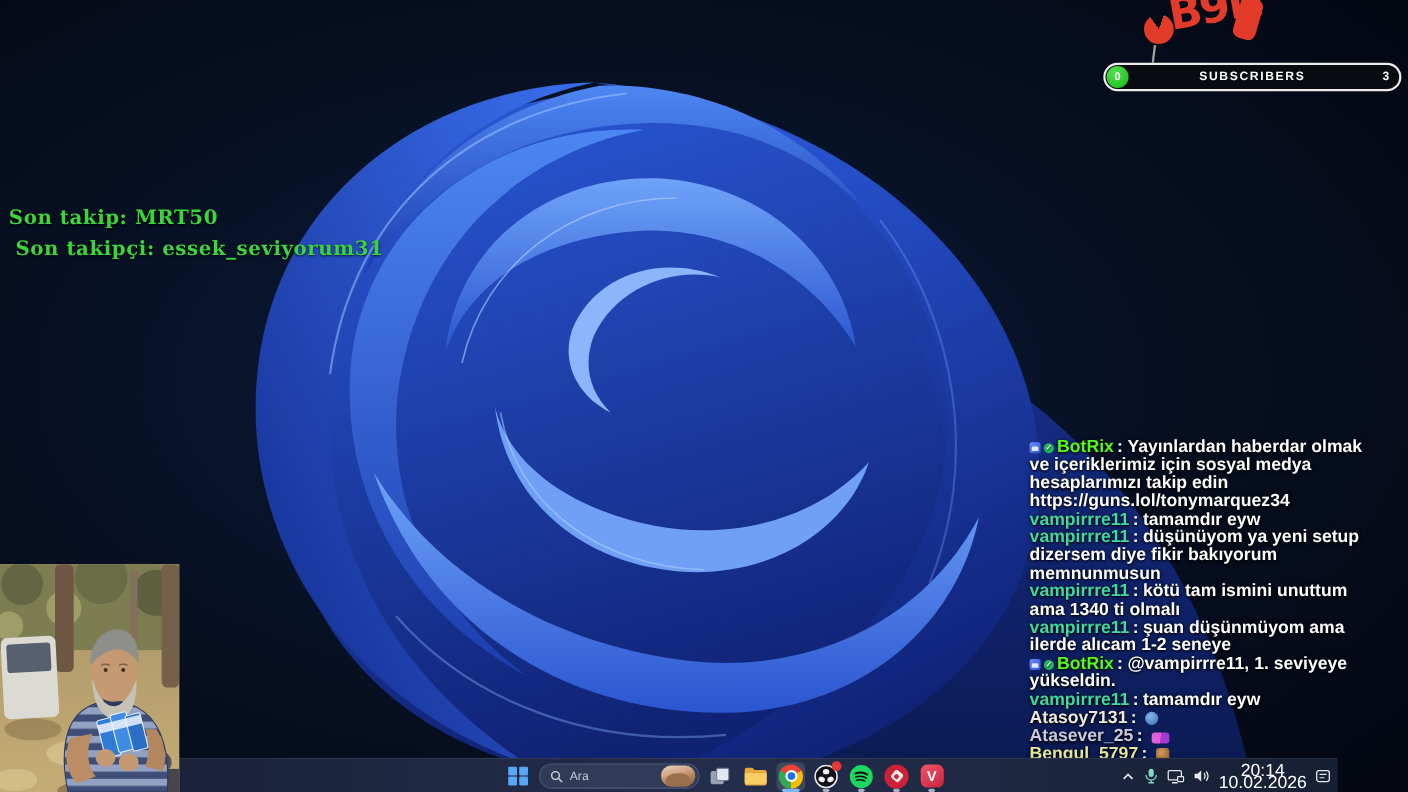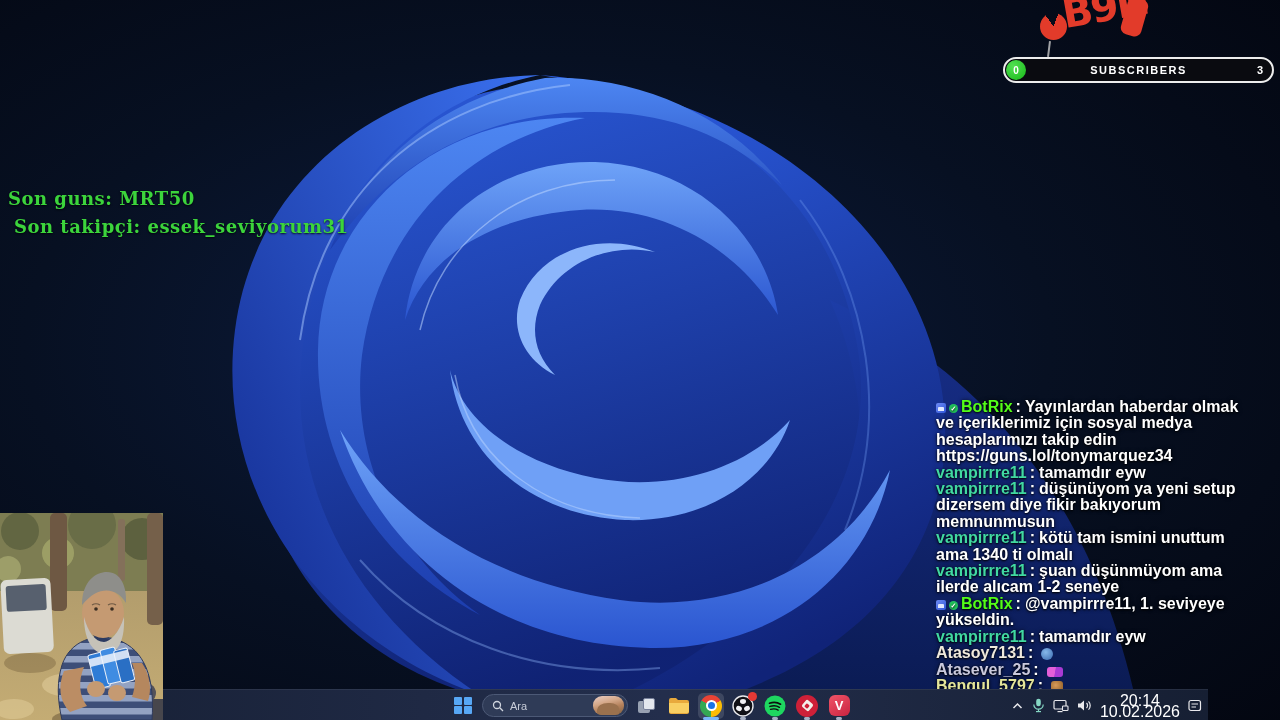--- a/index.html
+++ b/index.html
@@ -69,21 +69,21 @@
   .emote-duck { background: radial-gradient(circle at 35% 40%, #ffe24a, #e0ac12);
     border-radius: 55% 60% 45% 50%; width:15px; }
   .emote-blue { background: radial-gradient(circle at 40% 35%, #86b8ea, #3a69ae);
     border-radius:50%; width:12px; }
   .emote-pink { background: linear-gradient(100deg, #e35fd9 48%, #a83ad4 52%);
     border-radius:3px; width:16px; height:10px; }
   .emote-brown { background: radial-gradient(circle at 40% 35%, #d89a5a, #84551f);
     border-radius:3px; width:12px; }
 
   
-  .taskbar { position:absolute; left:0; top:689px; width:1208px; height:31px;
+  .taskbar { position:absolute; left:8px; top:689px; width:1208px; height:31px;
     background: linear-gradient(90deg, #161f33 0%, #1f2944 35%, #232e4c 55%, #161f33 100%);
     border-top:1px solid rgba(255,255,255,.07); }
   .tb-center { position:absolute; left:450px; top:0; height:31px;
     display:flex; align-items:center; gap:6px; }
   .tb-btn { position:relative; width:26px; height:26px; border-radius:5px;
     display:flex; align-items:center; justify-content:center; }
   .tb-btn.active-app { background: rgba(255,255,255,.13); }
   .indicator { position:absolute; bottom:-1px; left:50%; transform:translateX(-50%);
     width:6px; height:3px; border-radius:2px; background:#a7b0c4; }
   .indicator.wide { width:16px; background:#7ab8f8; }
@@ -179,21 +179,21 @@
     <path d="M405,320 C415,225 495,160 595,162 C690,165 765,230 778,315 C735,245 660,205 580,210 C490,216 425,258 405,320 Z" fill="url(#p3)"></path>
     <path d="M450,370 C460,455 530,515 625,520 C705,523 770,480 790,420 C745,470 670,492 595,478 C515,462 462,420 450,370 Z" fill="#6fa0f6"></path>
     <path d="M520,300 C540,250 600,230 655,252 C610,242 560,262 540,305 C530,330 535,355 555,375 C525,360 510,330 520,300 Z" fill="#8cb6fb"></path>
     <path d="M300,340 C320,190 430,100 570,85" stroke="#a9c9ff" stroke-width="2" fill="none" opacity="0.5"></path>
     <path d="M360,560 C430,640 540,680 660,668" stroke="#8fb5f7" stroke-width="2" fill="none" opacity="0.4"></path>
     <path d="M800,200 C870,290 890,420 845,530" stroke="#6f9af0" stroke-width="2" fill="none" opacity="0.35"></path>
     <path d="M420,330 C440,240 520,180 615,180" stroke="#bcd6ff" stroke-width="1.5" fill="none" opacity="0.55"></path>
     <path d="M455,375 C470,460 545,515 640,518" stroke="#bcd6ff" stroke-width="1.5" fill="none" opacity="0.5"></path>
   </svg>
 
-  <div class="stream-label" id="label-abone" style="color: rgb(60, 212, 60);">Son guns: MRT50</div>
+  <div class="stream-label" id="label-abone" style="color: rgb(60, 212, 60);">Son takip: MRT50</div>
   <div class="stream-label" id="label-takipci" style="color: rgb(60, 212, 60);">Son takipçi: essek_seviyorum31</div>
 
   <div class="bonk-text">B9N</div>
   <div class="bonk-blob"></div>
   <div class="bonk-wedge"></div>
   <div class="bonk-stem"></div>
 
   <div class="subs-bar">
     <div class="subs-circle">0</div>
     <div class="subs-label">SUBSCRIBERS</div>

